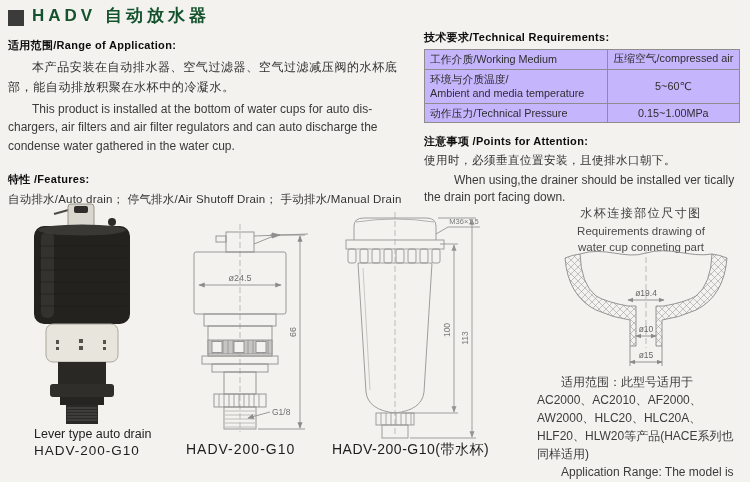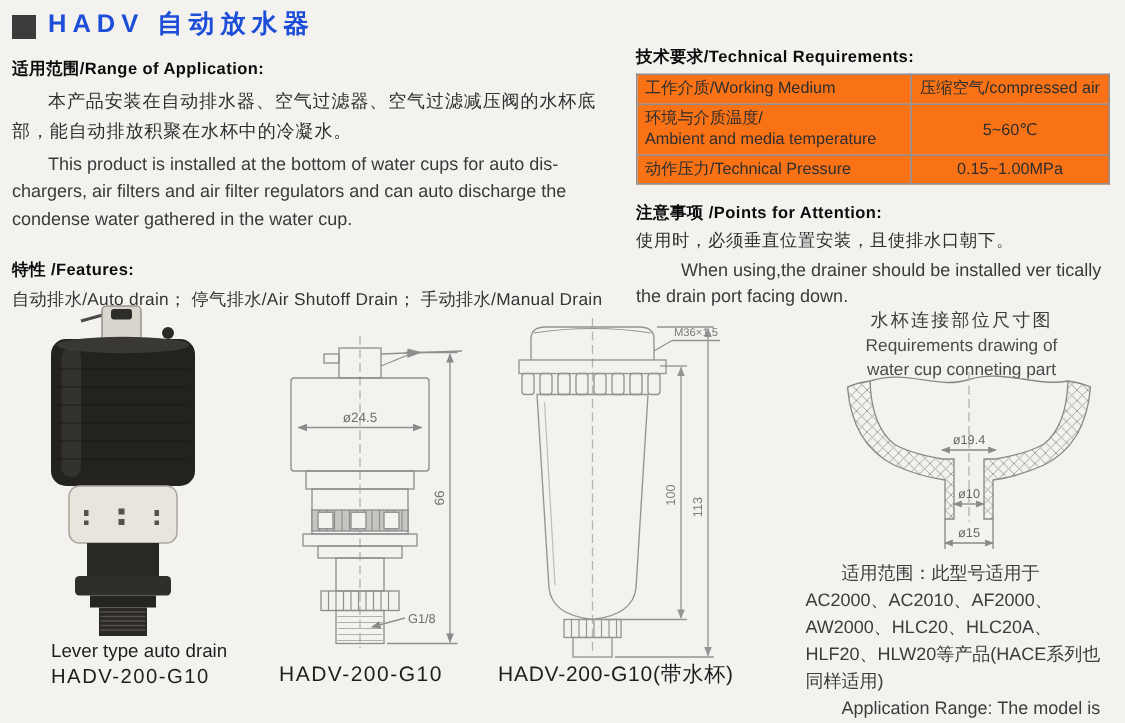--- a/index.html
+++ b/index.html
@@ -8,40 +8,40 @@
     background:#f3f2ef;
     font-family:"Liberation Sans","DejaVu Sans",sans-serif;
     color:#222;
     position:relative;
     overflow:hidden;
   }
   .page{position:absolute;inset:0;}
 
   
   .hdr-square{position:absolute;left:8px;top:10px;width:16px;height:16px;background:#3b3b3b;}
-  .hdr-title{position:absolute;left:32px;top:4px;font-size:17px;font-weight:700;color:#1d4ed8;letter-spacing:4px;}
+  .hdr-title{position:absolute;left:32px;top:4px;font-size:17px;font-weight:700;color:#14532d;letter-spacing:4px;}
 
   
   .sec-h{font-size:11px;font-weight:700;color:#0c0c0c;margin:0 0 4px 0;letter-spacing:0.3px;}
 
   
   .col-left{position:absolute;left:8px;top:38px;width:406px;}
   .para-cn{font-size:12px;color:#2f2f2f;line-height:1.7;letter-spacing:0.6px;text-indent:2em;margin:2px 0 0 0;}
   .para-en{font-size:12px;color:#3a3a3a;line-height:1.55;text-indent:2em;margin:2px 0 16px 0;}
   .features-h{margin-top:13px;}
   .features-txt{font-size:11.5px;color:#333;margin-top:5px;letter-spacing:0.2px;}
 
   
   .col-right{position:absolute;left:424px;top:30px;width:320px;}
   table.tech{border-collapse:collapse;width:316px;margin-top:3px;}
   table.tech td{
     border:1px solid #8d8d8d;
     font-size:10.8px;color:#2e2e2e;
     padding:2px 5px;
-    background:#f97316;
+    background:#c4b5fd;
   }
   td.t-label{width:58%;white-space:pre-line;line-height:1.35;}
   td.t-value{text-align:center;}
   .attn-h{margin-top:11px;}
   .attn-cn{font-size:11.5px;color:#2f2f2f;margin:3px 0 0 0;letter-spacing:0.5px;}
   .attn-en{font-size:12px;color:#3a3a3a;line-height:1.4;text-indent:2.5em;margin:4px 0 0 0;}
 
   
   .cup-titles{position:absolute;left:545px;top:205px;width:192px;text-align:center;}
   .cup-t-cn{font-size:12px;color:#3c3c3c;letter-spacing:1.5px;}

